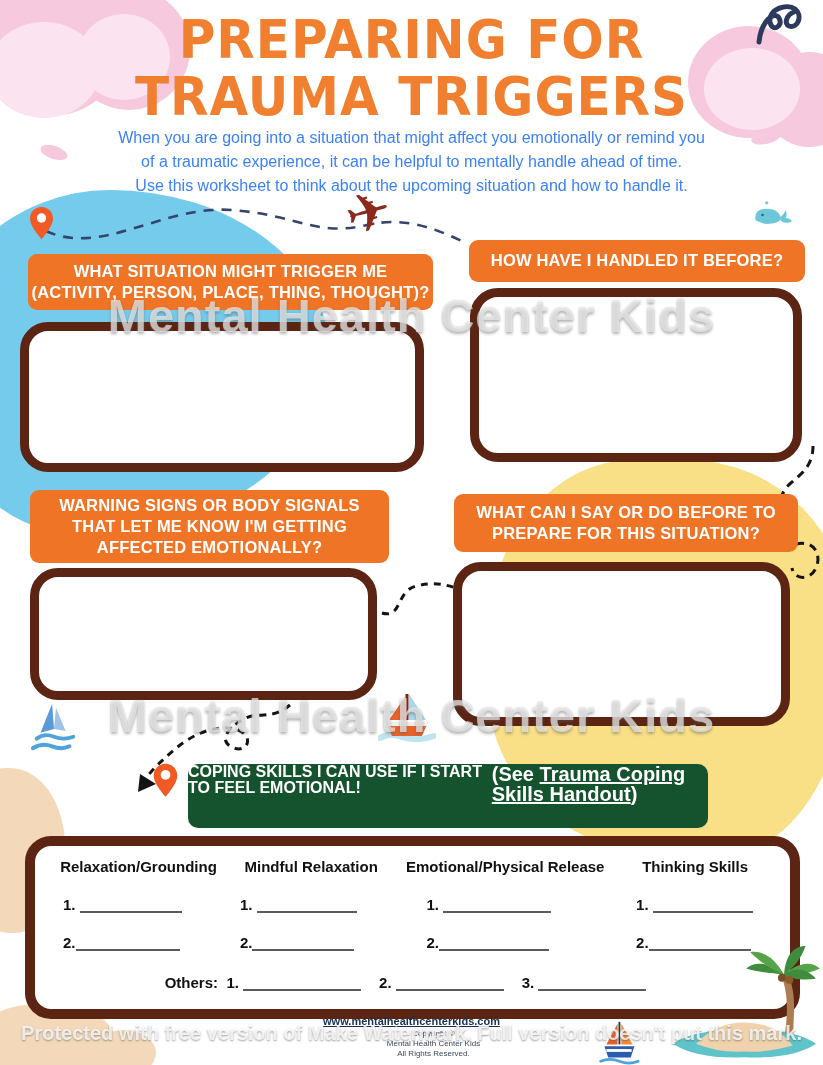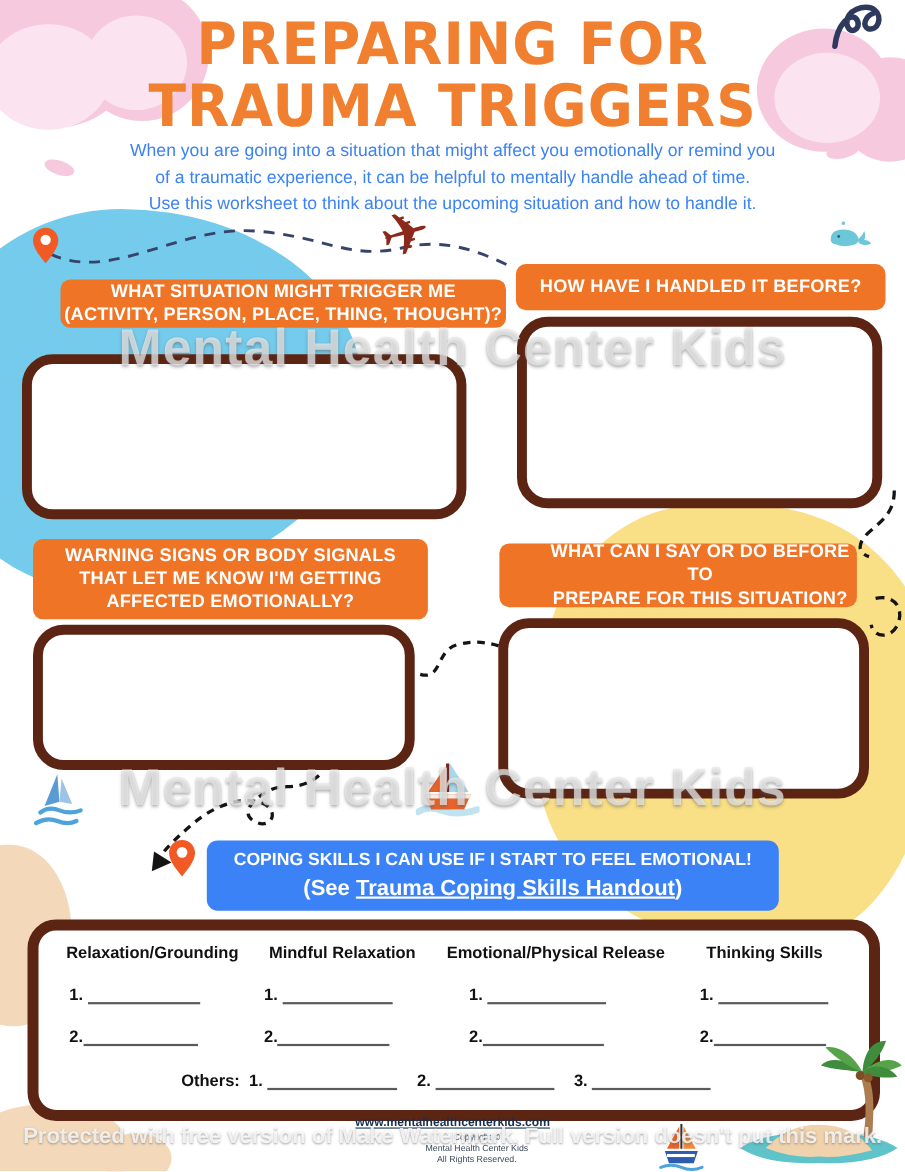--- a/index.html
+++ b/index.html
@@ -60,23 +60,23 @@
     position:absolute;left:0;right:0;top:16px;text-align:center;z-index:3;
     font-family:"DejaVu Sans",sans-serif;font-weight:800;color:#F0802F;
     font-size:50px;line-height:1.06;letter-spacing:1px;transform:scaleY(1.06);
   }
   .intro{
     position:absolute;left:0;right:0;top:126px;text-align:center;z-index:3;
     font-size:16px;font-weight:400;color:#3b82f6;line-height:1.5;
   }
   .coping-bar{
     position:absolute;left:188px;top:764px;width:520px;height:64px;z-index:3;
-    background:#3b82f6;border-radius:10px;color:#fff;text-align:center;
+    background:#14532d;border-radius:10px;color:#fff;
     font-weight:700;font-size:16px;line-height:1.0;
-    display:flex;flex-direction:column;justify-content:center;gap:8px;
+    display:flex;flex-direction:row;justify-content:center;gap:8px;
   }
   .coping-bar .see-line{font-size:20px;}
   .coping-link{text-decoration:underline;cursor:pointer;}
   .footer{
     position:absolute;left:0;right:0;top:1015px;text-align:center;z-index:4;line-height:1.25;
   }
   .footer .site{font-size:11px;font-weight:700;color:#16324F;text-decoration:underline;}
   .footer .tiny{font-size:8px;color:#3a4a5a;padding-left:44px;}
   
   .plane{
@@ -144,21 +144,21 @@
 
   <div class="abs" style="left:752px;top:200px;z-index:2;">
     <svg width="42" height="32" viewBox="0 0 40 30">
       <path d="M14 4 l0 -3 M12.5 2.6 l3 0" stroke="#6CC8D8" stroke-width="1.6"></path>
       <path d="M3 17 Q3 8 14 8 Q24 8 27 15 Q28 19 24 21 Q14 24 8 21 Q3 20 3 17 Z" fill="#6CC8D8"></path>
       <path d="M26 17 Q31 13 32 9 Q34 14 32 17 Q36 17 38 20 Q33 23 28 20 Z" fill="#6CC8D8"></path>
       <circle cx="10" cy="14" r="1.2" fill="#2e5d66"></circle>
     </svg>
   </div>
 
-  <div class="qheader" style="left:28px;top:254px;width:405px;height:44px;margin-left:27px;">
+  <div class="qheader" style="left:28px;top:254px;width:405px;height:56px;">
     <div>WHAT SITUATION MIGHT TRIGGER ME</div>
     <div>(ACTIVITY, PERSON, PLACE, THING, THOUGHT)?</div>
   </div>
   <div class="answer-box" style="left:20px;top:322px;width:386px;height:132px;"></div>
 
   <div class="qheader" style="left:469px;top:240px;width:336px;height:42px;">
     <div>HOW HAVE I HANDLED IT BEFORE?</div>
   </div>
   <div class="answer-box" style="left:470px;top:288px;width:314px;height:156px;"></div>
 
@@ -175,21 +175,21 @@
     <div>AFFECTED EMOTIONALLY?</div>
   </div>
   <div class="answer-box" style="left:30px;top:568px;width:329px;height:114px;"></div>
 
   <div class="abs" style="left:378px;top:577px;z-index:1;">
     <svg width="82" height="48" viewBox="0 0 82 48">
       <path d="M4 36 C24 42 18 14 38 9 C54 5 66 7 78 11" fill="none" stroke="#141414" stroke-width="3" stroke-dasharray="7 6"></path>
     </svg>
   </div>
 
-  <div class="qheader" style="left:454px;top:494px;width:285px;height:58px;padding-left:40px;">
+  <div class="qheader" style="left:454px;top:494px;width:344px;height:58px;">
     <div>WHAT CAN I SAY OR DO BEFORE TO</div>
     <div>PREPARE FOR THIS SITUATION?</div>
   </div>
   <div class="answer-box" style="left:453px;top:562px;width:319px;height:146px;"></div>
 
   <div class="abs" style="left:30px;top:700px;z-index:2;">
     <svg width="50" height="56" viewBox="0 0 50 58">
       <path d="M22 4 L10 34 L24 30 Z" fill="#5B9BD5"></path>
       <path d="M26 8 L36 32 L24 30 Z" fill="#9DC3E6"></path>
       <path d="M6 40 Q14 34 24 38 Q34 42 44 38" stroke="#4FA3DC" stroke-width="4" fill="none" stroke-linecap="round"></path>

